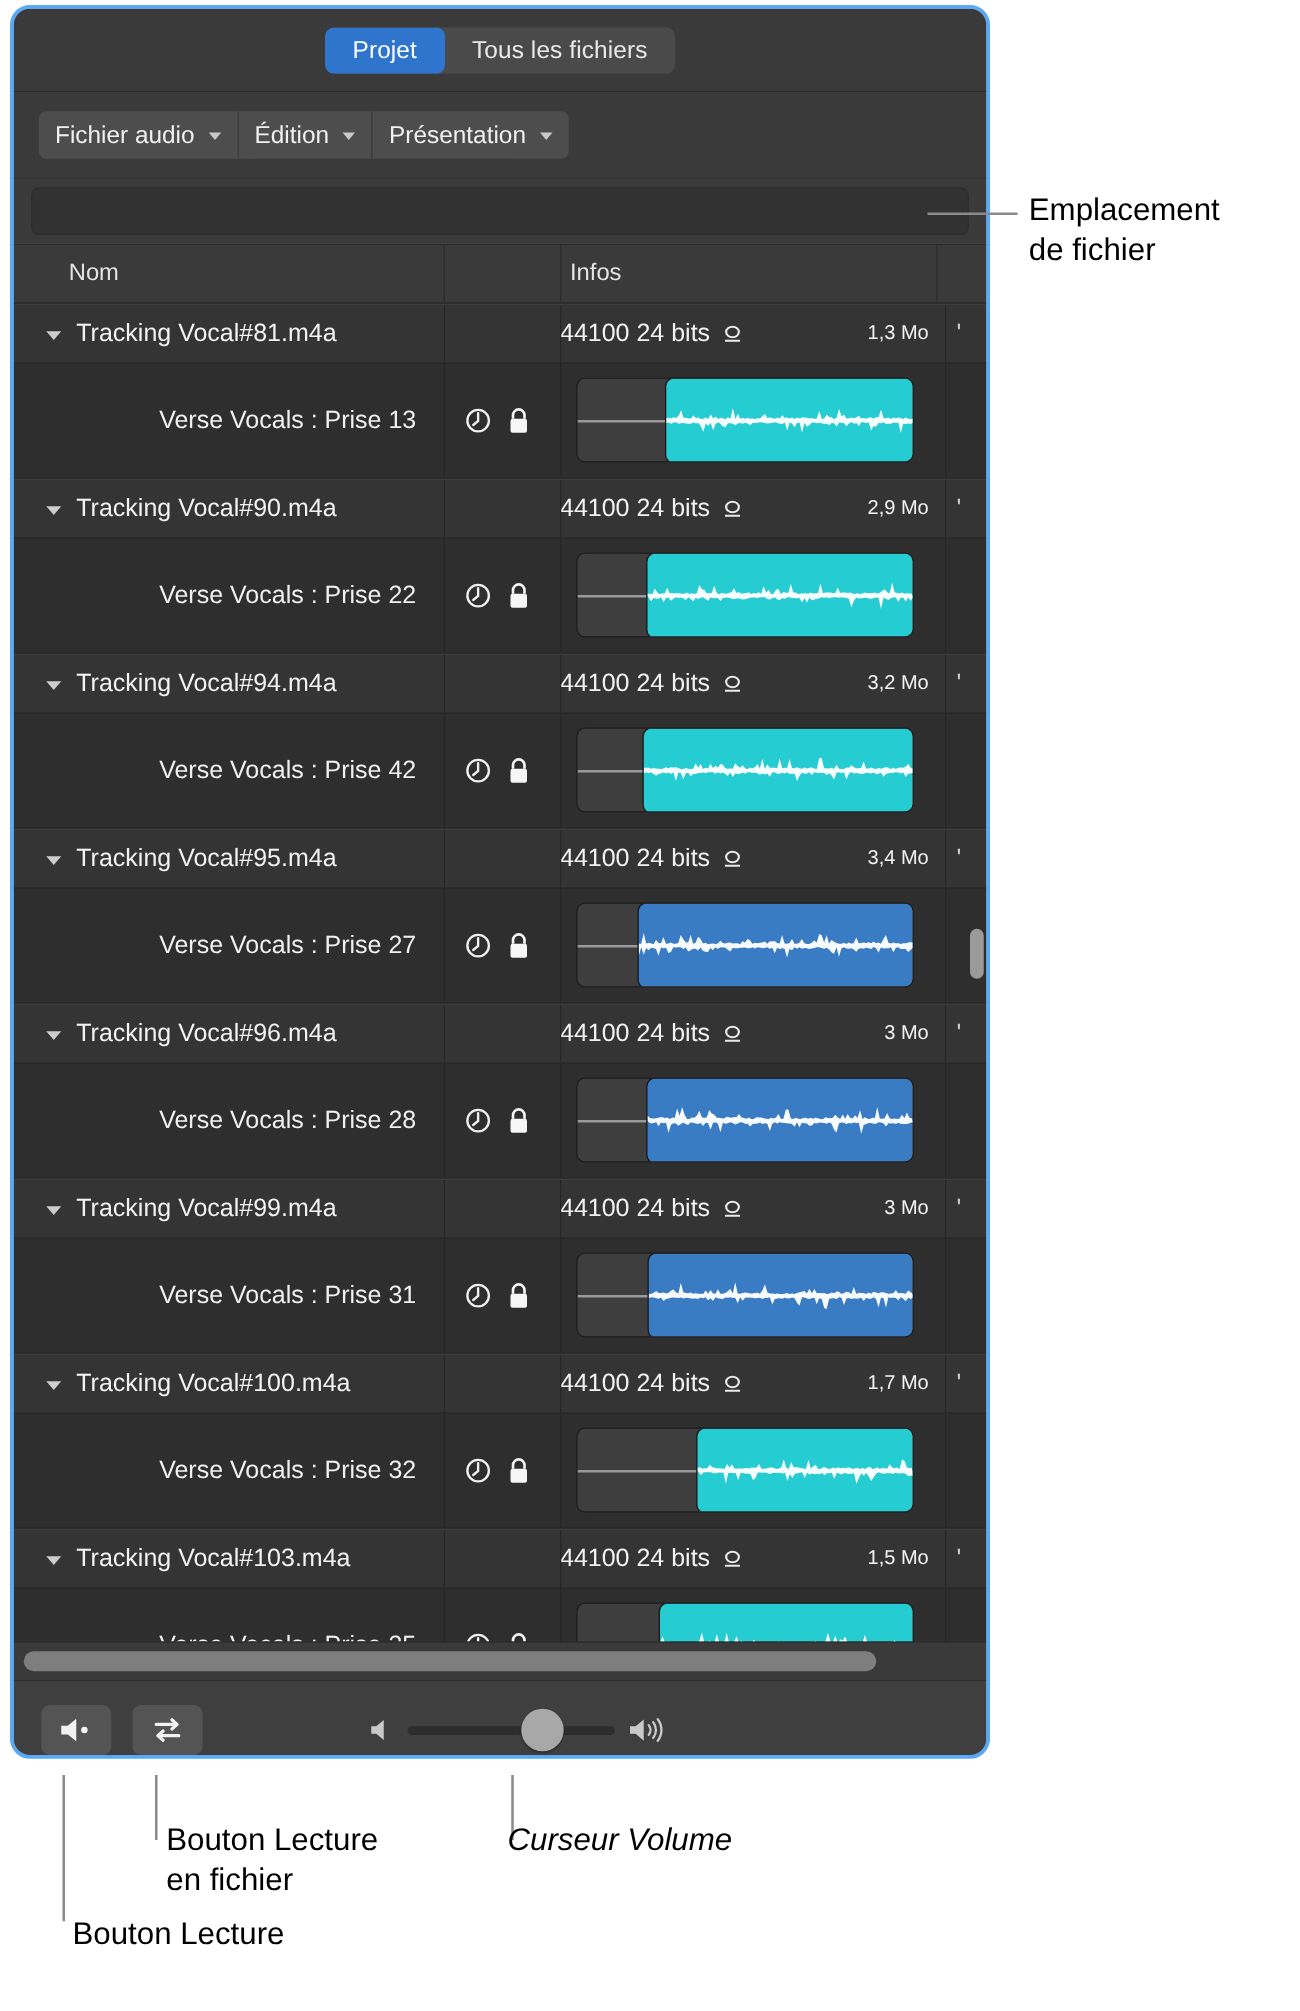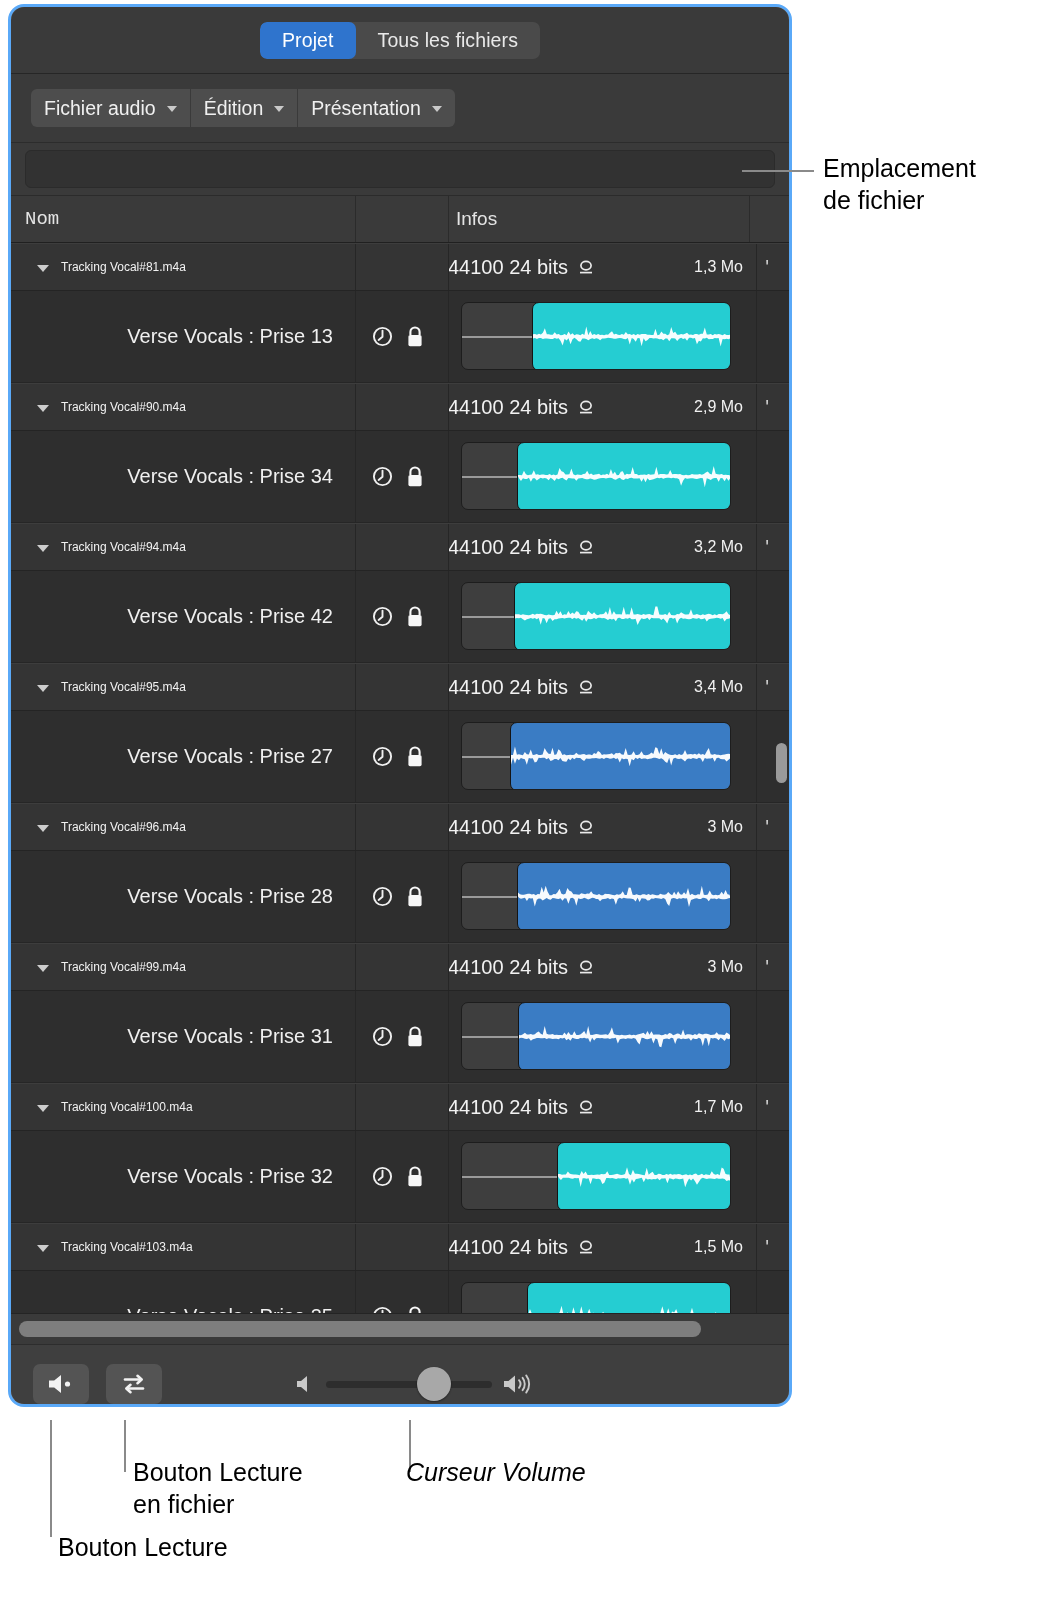--- a/index.html
+++ b/index.html
@@ -69,21 +69,21 @@
   #list{position:relative;height:1070px;background:#2e2e2e;overflow:hidden;}
   .grp{
     height:46px;display:flex;align-items:center;background:#343434;
     border-bottom:1px solid #242424;border-top:1px solid #3d3d3d;
     position:relative;
   }
   .grp .discl{
     width:0;height:0;border-left:6px solid transparent;border-right:6px solid transparent;
     border-top:7px solid #cdcdcd;margin-left:26px;margin-right:12px;margin-top:3px;
   }
-  .grp .gname{font-size:12px;color:#f2f2f2;}
+  .grp .gname{font-size:20px;color:#f2f2f2;}
   .grp .ginfo{
     position:absolute;left:437px;font-size:20px;color:#f2f2f2;
     display:flex;align-items:center;gap:9px;
   }
   .grp .gsize{position:absolute;right:46px;font-size:16px;color:#f2f2f2;}
   .grp .gtick{position:absolute;right:20px;font-size:20px;color:#cfcfcf;}
 
   .child{
     height:91px;display:flex;align-items:center;background:#2e2e2e;
     border-bottom:1px solid #262626;position:relative;
@@ -174,21 +174,21 @@
         <span class="chev"></span>
       </div>
     </div>
   </div>
 
   <div id="locwrap">
     <div id="locfield" title=""></div>
   </div>
 
   <div id="colhdr">
-    <div class="colcell" style="width:344px;padding-left:14px;box-sizing:border-box;font-family:Liberation Mono, monospace;">Nom</div>
+    <div class="colcell" style="width:344px;padding-left:44px;box-sizing:border-box;">Nom</div>
     <div class="colsep"></div>
     <div class="colcell" style="width:92px;"></div>
     <div class="colsep"></div>
     <div class="colcell" style="width:300px;padding-left:7px;box-sizing:border-box;">Infos</div>
     <div class="colsep"></div>
   </div>
 
   <div id="list">
 
     <div class="grp">
@@ -243,21 +243,21 @@
             <line x1="3" y1="14.6" x2="15" y2="14.6" stroke="#eaeaea" stroke-width="1.7"></line>
           </svg>
         </span>
         <span class="gsize">2,9 Mo</span>
         <span class="gtick">'</span>
         <div class="vsep" style="left: 344px;"></div>
         <div class="vsep" style="left: 437px;"></div>
         <div class="vsep" style="left: 745px;"></div>
       </div>
       <div class="child">
-        <span class="cname">Verse Vocals : Prise 34</span>
+        <span class="cname">Verse Vocals : Prise 22</span>
         <div class="icons">
           <svg width="23" height="23" viewBox="0 0 23 23">
             <circle cx="11.5" cy="11.5" r="8.6" fill="none" stroke="#f0f0f0" stroke-width="1.9"></circle>
             <path d="M11.5 5.6v6.2l-3.9 3.2" fill="none" stroke="#f0f0f0" stroke-width="1.9" stroke-linecap="round"></path>
           </svg>
           <svg width="20" height="24" viewBox="0 0 20 24">
             <path d="M5.4 10V7.1a4.6 4.6 0 019.2 0V10" fill="none" stroke="#f6f6f6" stroke-width="2.1"></path>
             <rect x="3.4" y="10" width="13.2" height="11.2" rx="1.7" fill="#f6f6f6"></rect>
           </svg>
         </div>

